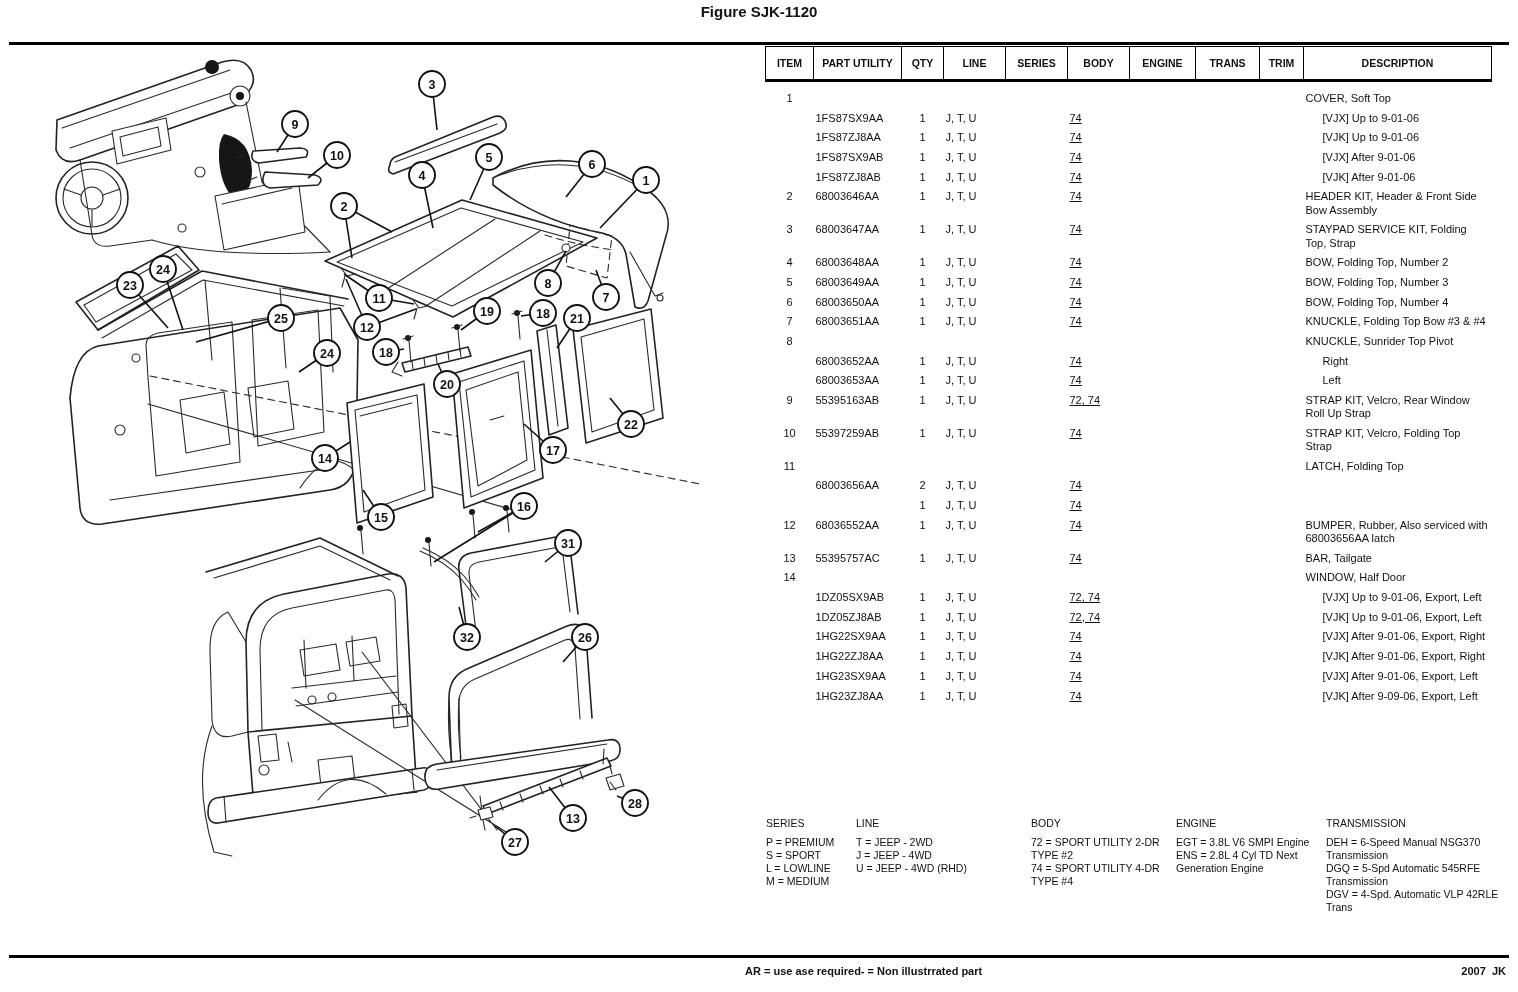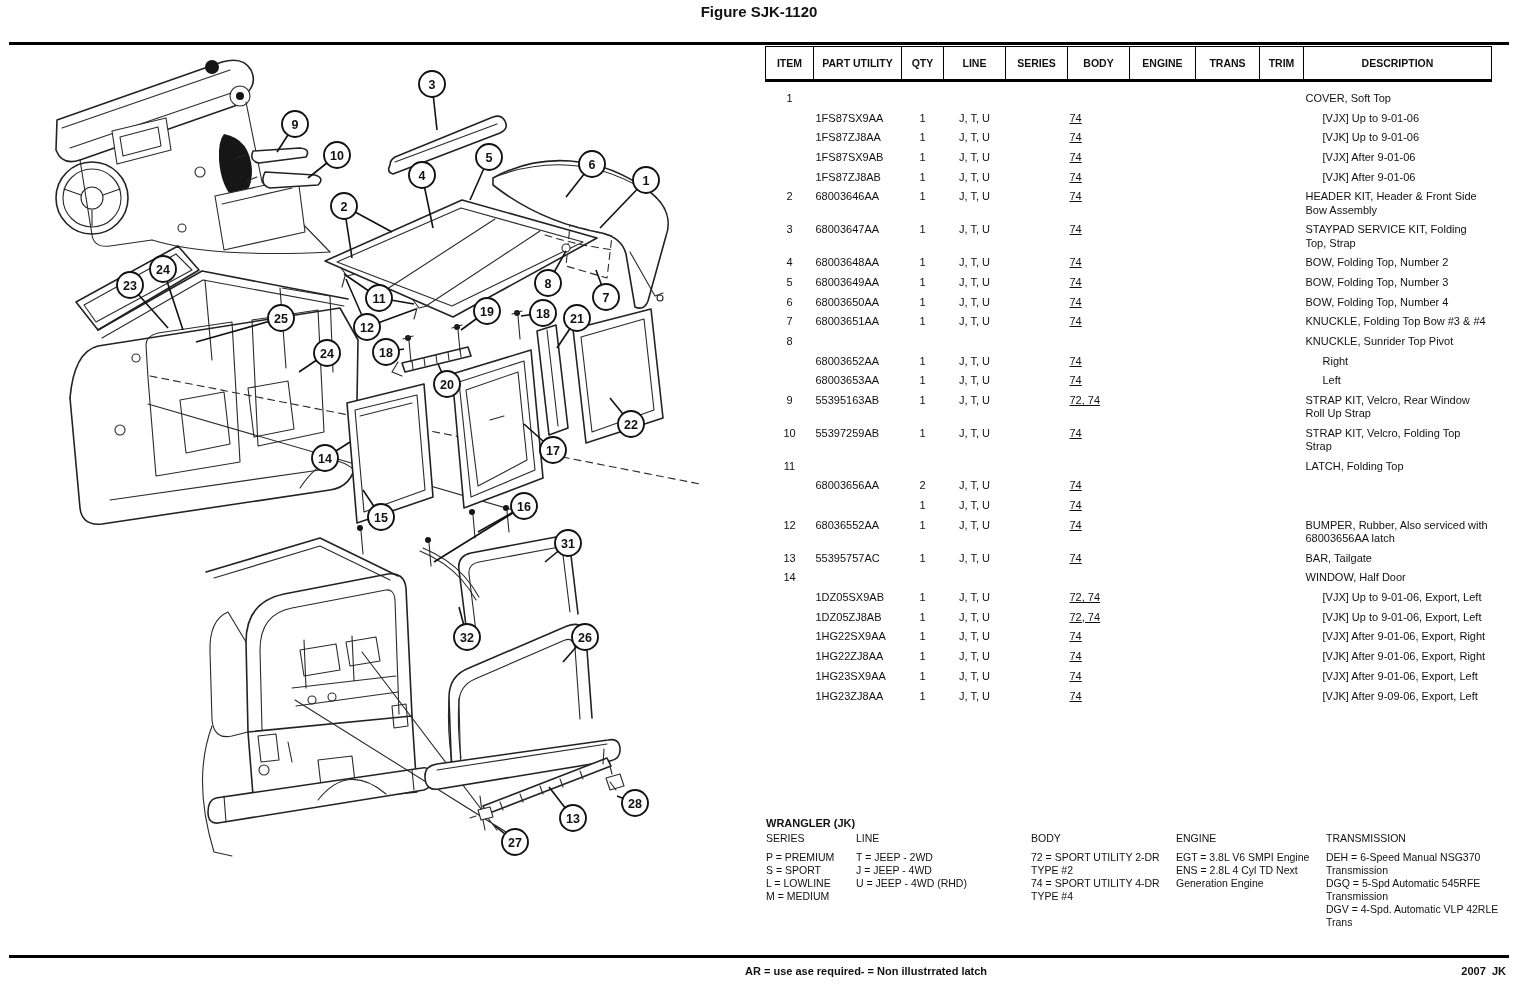--- a/index.html
+++ b/index.html
@@ -38,21 +38,21 @@
     font-size:10.5px;font-weight:bold;line-height:1.2;
     padding:4px 2px;text-align:center;vertical-align:middle;height:24px;
   }
   table.parts td{
     font-size:11px;line-height:1.2;padding:3px 2px 3.5px 2px;vertical-align:top;
   }
   tbody tr:first-child td{padding-top:10px;}
   td.col-item{text-align:center;}
   td.col-part{text-align:left;padding-left:5px;}
   td.col-qty{text-align:center;}
-  td.col-line{text-align:center;}
+  td.col-line{text-align:left;}
   td.col-series,td.col-engine,td.col-trans,td.col-trim{text-align:center;}
   td.col-body{text-decoration:underline;}
   td.col-desc{text-align:left;padding-left:4px;}
   td.col-desc.ind{padding-left:19px;}
 
   
   .legend{position:absolute;left:766px;top:817px;width:748px;}
   .legend-title{font-size:11px;font-weight:bold;margin-bottom:3px;}
   .legend-cols{display:flex;align-items:flex-start;}
   .legend-col{font-size:10.5px;line-height:13px;}
@@ -777,21 +777,20 @@
           <td class="col-body">74</td>
           <td class="col-engine"></td>
           <td class="col-trans"></td>
           <td class="col-trim"></td>
           <td class="col-desc ind">[VJK] After 9-09-06, Export, Left</td>
         </tr>
       </tbody>
   </table>
 
   <div class="legend">
-    <div class="legend-title">WRANGLER (JK)</div>
     <div class="legend-cols">
         <div class="legend-col">
           <div class="hdr">SERIES</div>
           <div>P = PREMIUM</div>
           <div>S = SPORT</div>
           <div>L = LOWLINE</div>
           <div>M = MEDIUM</div>
         </div>
         <div class="legend-col">
           <div class="hdr">LINE</div>
@@ -813,17 +812,17 @@
           <div class="hdr">TRANSMISSION</div>
           <div>DEH = 6-Speed Manual NSG370 Transmission</div>
           <div>DGQ = 5-Spd Automatic 545RFE Transmission</div>
           <div>DGV = 4-Spd. Automatic VLP 42RLE Trans</div>
         </div>
       </div>
   </div>
 
   <div class="rule rule-bottom"></div>
   <div class="footer-left">
-    <span>AR = use ase required</span><span>- = Non illustrrated latch</span>
+    <span>AR = use ase required</span><span>- = Non illustrrated part</span>
   </div>
   <div class="footer-right">2007&nbsp; JK</div>
 
 </div>
 
 </body></html>

